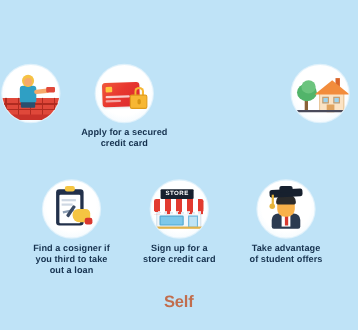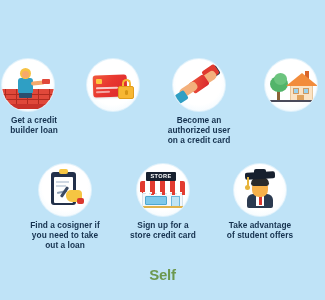--- a/index.html
+++ b/index.html
@@ -166,21 +166,21 @@
   .a7 .hair{left:17px;top:13px;width:18px;height:9px;border-radius:8px 8px 3px 3px;background:#2b2b2b;}
   .a7 .capbrim{left:11px;top:8px;width:30px;height:7px;background:#17202e;border-radius:2px;transform:rotate(-3deg);}
   .a7 .captop{left:20px;top:5px;width:12px;height:6px;background:#17202e;border-radius:2px;}
   .a7 .tassel{left:13px;top:13px;width:2px;height:9px;background:#e7b43a;}
   .a7 .tasselb{left:11px;top:21px;width:5px;height:5px;border-radius:50%;background:#e7b43a;}
 
   
   .footer{position:absolute;left:0;top:257px;width:325px;height:43px;}
   .brand{
     position:absolute;left:0;top:9px;width:325px;text-align:center;
-    color:#4d7c0f;font-weight:bold;font-size:15px;letter-spacing:-.2px;
+    color:#c2410c;font-weight:bold;font-size:15px;letter-spacing:-.2px;
     opacity:.72;
   }
 </style>
 </head>
 <body>
 
 <div id="infographic">
 
 
   <div class="grid">
@@ -193,53 +193,38 @@
             <i class="wall"></i>
               <i class="ground"></i>
             <i class="legs"></i>
               <i class="body"></i>
               <i class="armR"></i>
             <i class="brickH"></i>
               <i class="head"></i>
               <i class="face"></i>
           </div>
         </div>
-        <div class="cap">Get a credit
-builder loan</div>
       </div>
 
       <div class="cell r1c2">
         <div class="icon-disc">
           <div class="art a2">
             <i class="card"></i>
               <i class="chip"></i>
               <i class="line1"></i>
               <i class="line2"></i>
             <i class="lockshackle"></i>
               <i class="lockbody"></i>
               <i class="keyhole"></i>
           </div>
         </div>
-      </div>
-
-      <div class="cell r1c3">
-        <div class="icon-disc">
-          <div class="art a3">
-            <i class="cuffR"></i>
-              <i class="cardtop"></i>
-              <i class="handR"></i>
-            <i class="card"></i>
-              <i class="handL"></i>
-              <i class="cuffL"></i>
-          </div>
-        </div>
-        <div class="cap">Become an
-authorized user
-on a credit card</div>
-      </div>
+        <div class="cap">Apply for a secured
+credit card</div>
+      </div>
+
 
       <div class="cell r1c4">
         <div class="icon-disc">
           <div class="art a4">
             <i class="trunk"></i>
               <i class="leaves"></i>
               <i class="leaves2"></i>
             <i class="chim"></i>
               <i class="hbody"></i>
               <i class="hroof"></i>
@@ -263,21 +248,21 @@
               <i class="clip"></i>
             <i class="t1"></i>
               <i class="t2"></i>
               <i class="sig"></i>
             <i class="pen"></i>
               <i class="hand"></i>
               <i class="penr"></i>
           </div>
         </div>
         <div class="cap">Find a cosigner if
-you need to take
+you third to take
 out a loan</div>
       </div>
 
       <div class="cell r2c2">
         <div class="icon-disc">
           <div class="art a6">
             <i class="sign"></i>
             <i class="signtxt">STORE</i>
             <i class="store"></i>
               <i class="winm"></i>

